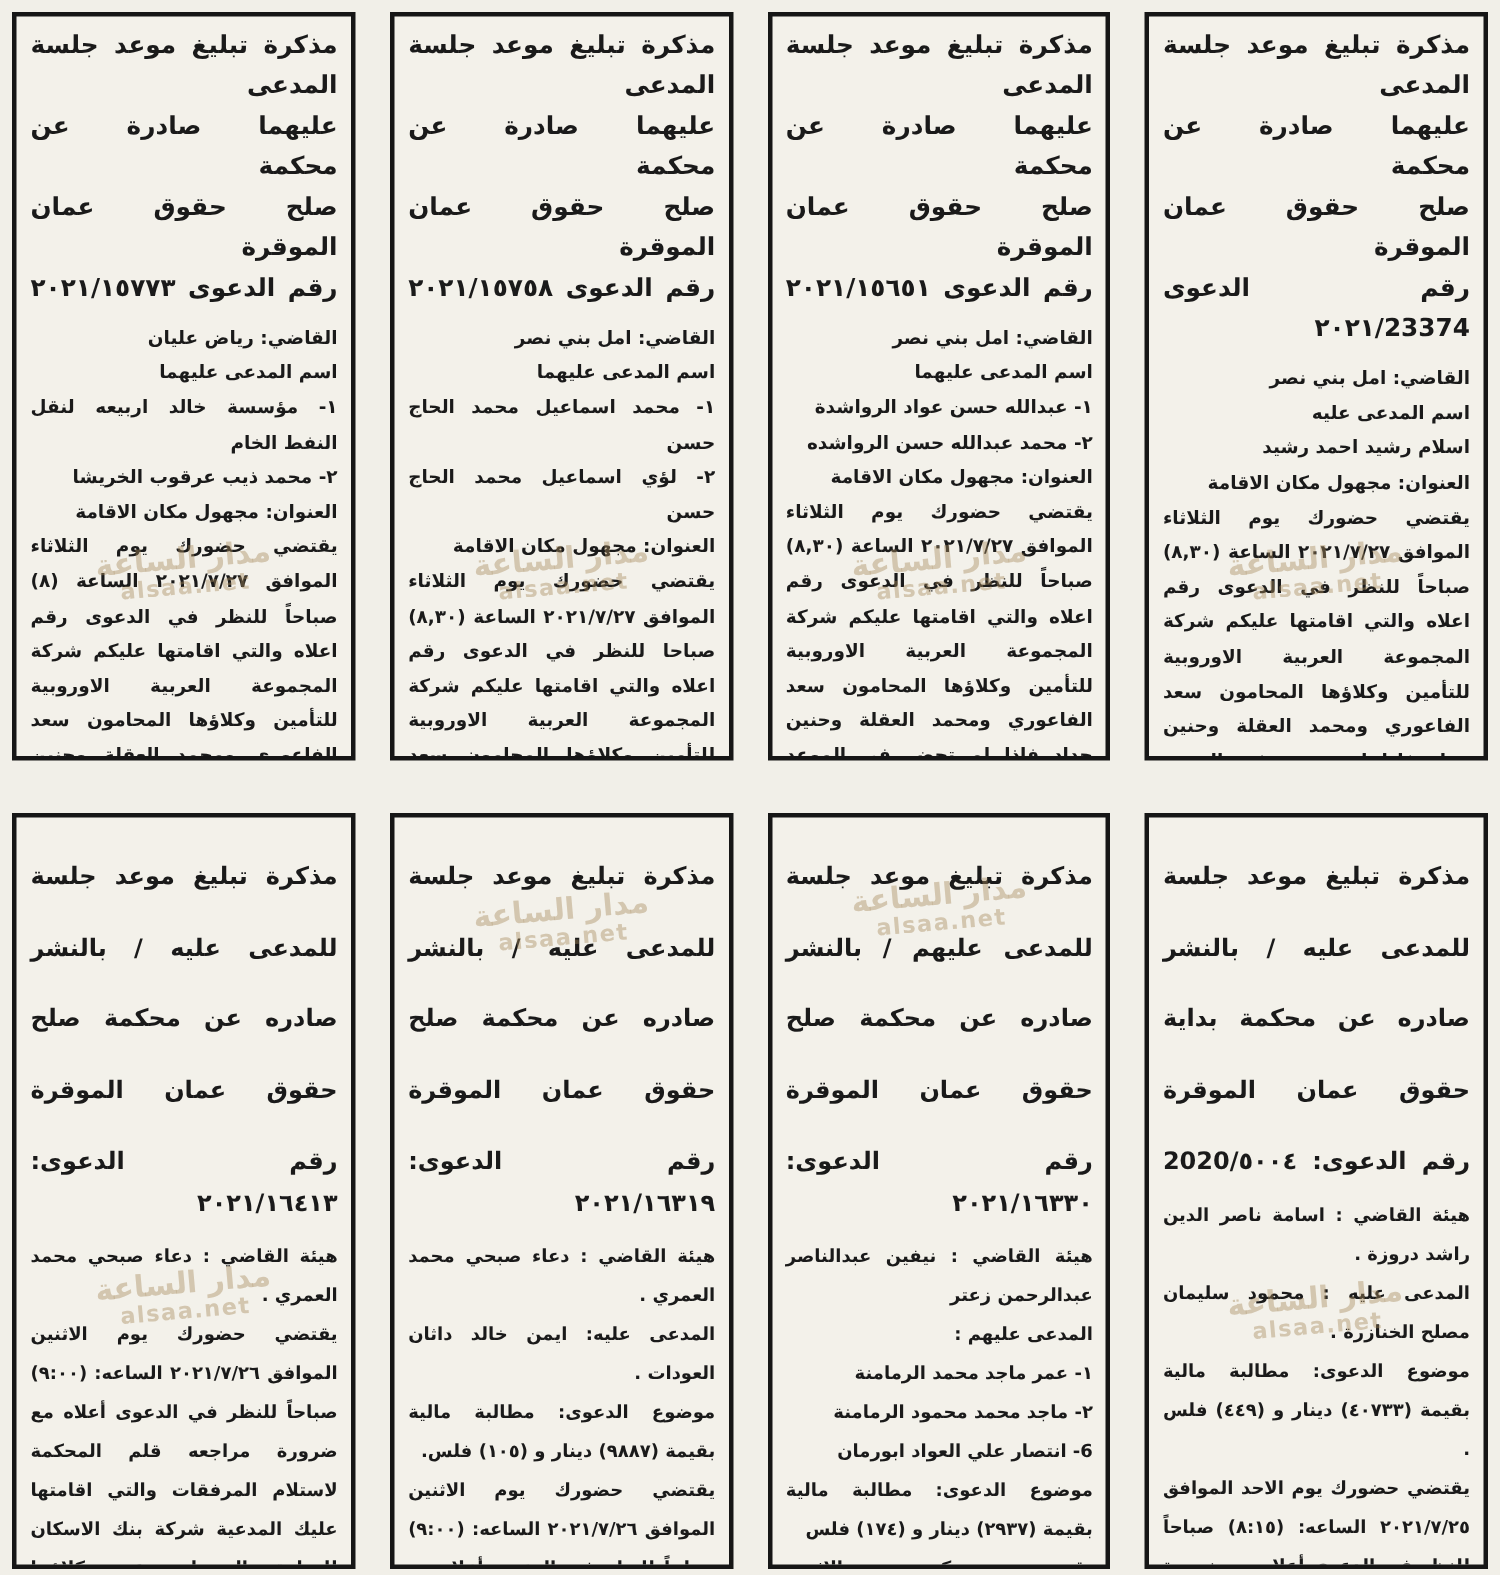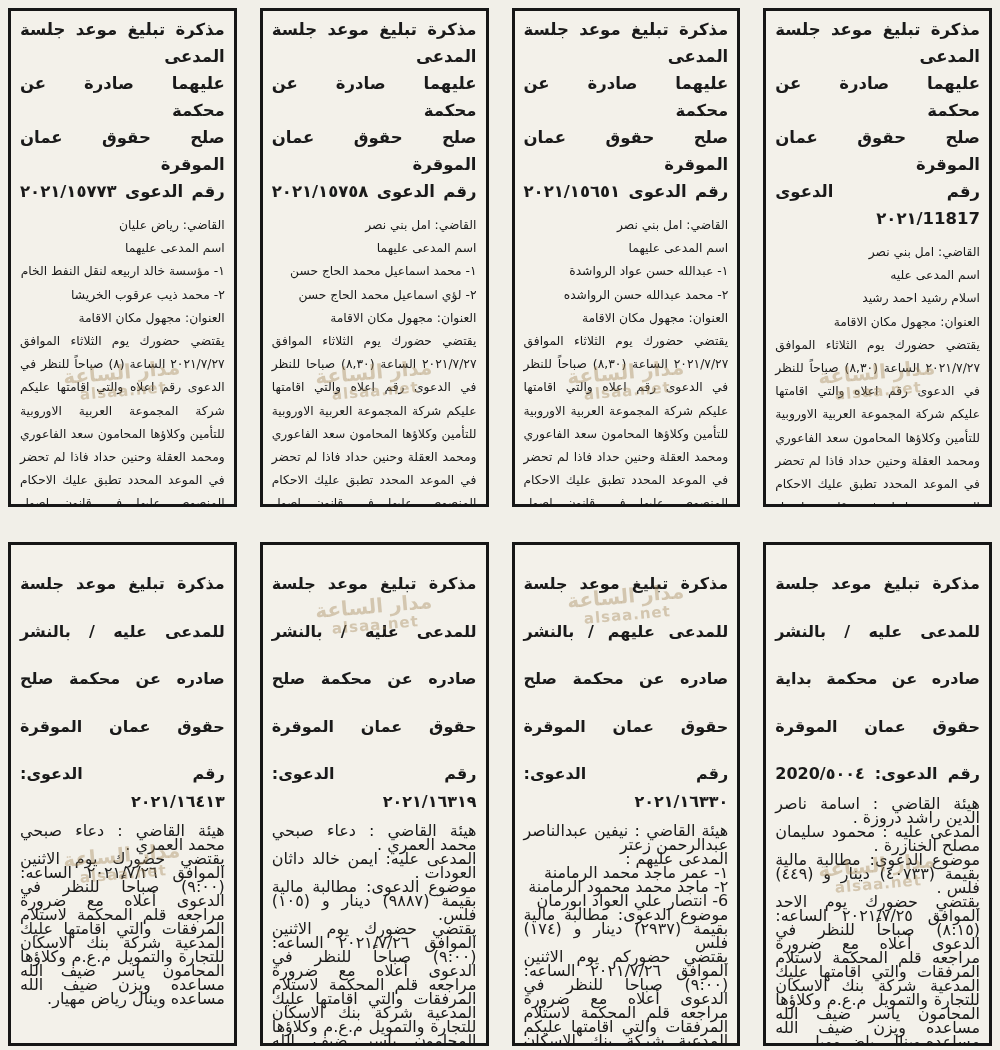--- a/index.html
+++ b/index.html
@@ -31,26 +31,26 @@
   .notice-header{margin-bottom:9px;}
   .h-line{
     font-weight:bold;
     text-align:justify;
     text-align-last:justify;
     word-spacing:2px;
   }
   .row-1 .h-line{font-size:16.5px;line-height:27px;}
   .row-2 .h-line{font-size:16px;line-height:27.5px;word-spacing:3px;margin-top:20px;}
   .b-para{
-    font-weight:normal;
+    font-weight:bold;
     text-align:justify;
     margin:0;
   }
   .row-1 .b-para{font-size:12.3px;line-height:23.2px;}
-  .row-2 .b-para{font-size:16px;line-height:14px;}
+  .row-2 .b-para{font-size:12px;line-height:26px;}
   .wm{
     position:absolute;left:0;right:0;
     text-align:center;
     transform:rotate(-5deg);
     color:rgba(168,138,94,0.42);
     font-weight:bold;
     pointer-events:none;
     z-index:2;
   }
   .wm .wm-l1{display:block;font-size:20px;line-height:22px;}
@@ -66,21 +66,21 @@
 
 <div class="page">
 
   <div class="row row-1">
 
     <article class="notice">
       <header class="notice-header">
           <div class="h-line">مذكرة تبليغ موعد جلسة المدعى</div>
           <div class="h-line">عليهما صادرة عن محكمة</div>
           <div class="h-line">صلح حقوق عمان الموقرة</div>
-          <div class="h-line">رقم الدعوى ٢٠٢١/11817</div>
+          <div class="h-line">رقم الدعوى ٢٠٢١/23374</div>
         </header>
       <div class="notice-body">
           <div class="b-para">القاضي: امل بني نصر</div>
           <div class="b-para">اسم المدعى عليه</div>
           <div class="b-para">اسلام رشيد احمد رشيد</div>
           <div class="b-para">العنوان: مجهول مكان الاقامة</div>
           <div class="b-para">يقتضي حضورك يوم الثلاثاء الموافق ٢٠٢١/٧/٢٧ الساعة (٨,٣٠) صباحاً للنظر في الدعوى رقم اعلاه والتي اقامتها عليكم شركة المجموعة العربية الاوروبية للتأمين وكلاؤها المحامون سعد الفاعوري ومحمد العقلة وحنين حداد فاذا لم تحضر في الموعد المحدد تطبق عليك الاحكام المنصوص عليها في قانون اصول المحاكمات المدنية وقانون محاكم الصلح.</div>
         </div>
       <div class="wm">
         <span class="wm-l1">مدار الساعة</span>

